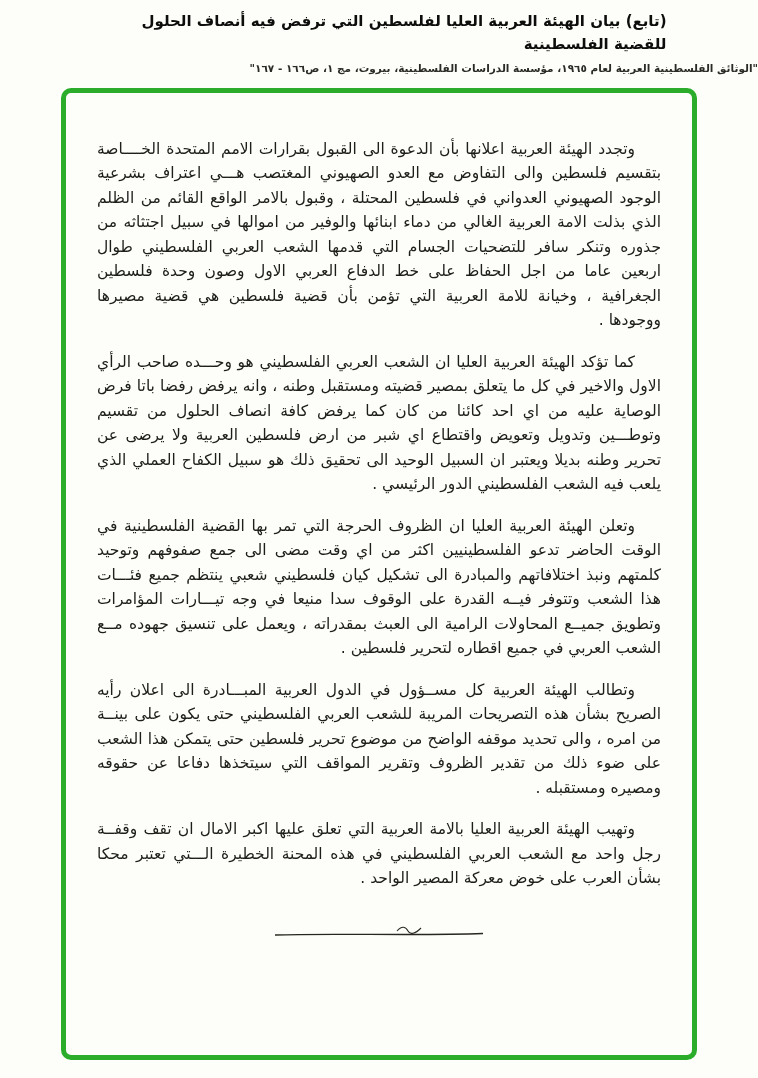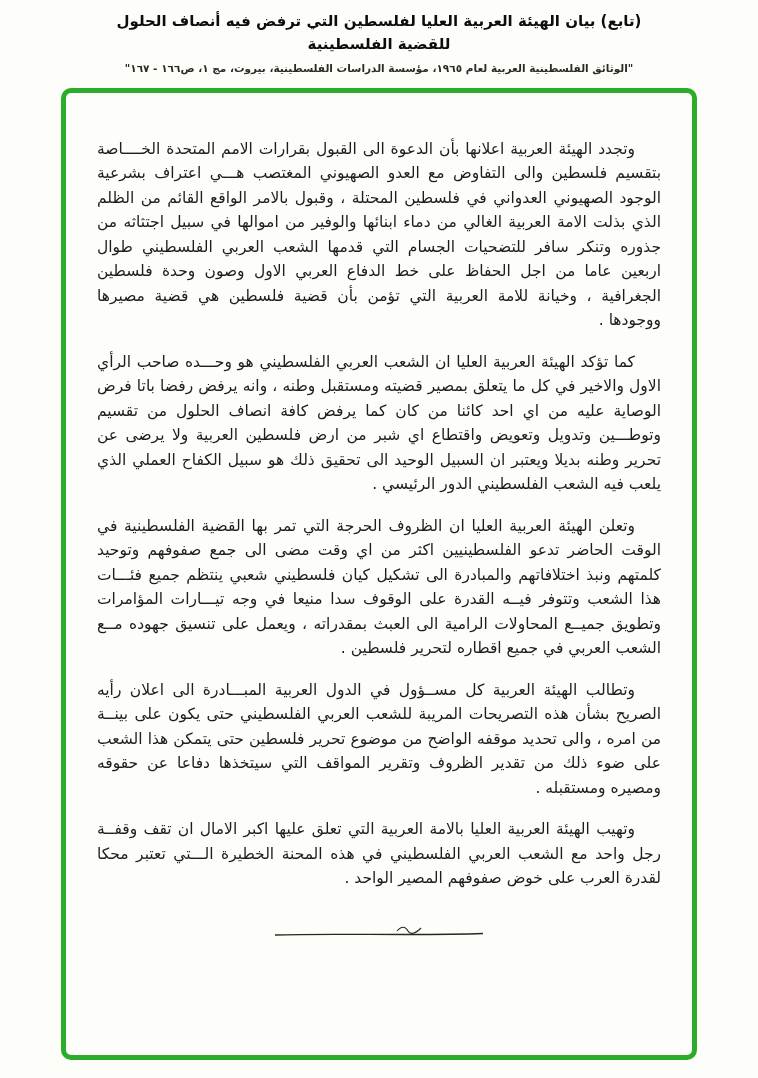--- a/index.html
+++ b/index.html
@@ -12,21 +12,21 @@
   }
   .page {
     position: relative;
     width: 758px; height: 1078px;
     background: var(--paper, #fdfdfa);
     direction: rtl;
     color: var(--ink, #1d1d1a);
   }
   .header {
     position: absolute; top: 10px; right: 0; left: 0;
-    text-align: center;
+    text-align: right;
   }
   .title {
     margin: 0 auto;
     max-width: 575px;
     font-size: 15px;
     font-weight: bold;
     line-height: 1.55;
     color: #0d0d0b;
   }
   .source {
@@ -69,21 +69,21 @@
     <div class="title">(تابع) بيان الهيئة العربية العليا لفلسطين التي ترفض فيه أنصاف الحلول للقضية الفلسطينية</div>
     <div class="source">"الوثائق الفلسطينية العربية لعام ١٩٦٥، مؤسسة الدراسات الفلسطينية، بيروت، مج ١،  ص١٦٦ - ١٦٧"</div>
   </div>
 
   <div class="frame">
     <div class="content">
       <p>وتجدد الهيئة العربية اعلانها بأن الدعوة الى القبول بقرارات الامم المتحدة الخــــاصة بتقسيم فلسطين والى التفاوض مع العدو الصهيوني المغتصب هـــي اعتراف بشرعية الوجود الصهيوني العدواني في فلسطين المحتلة ، وقبول بالامر الواقع القائم من الظلم الذي بذلت الامة العربية الغالي من دماء ابنائها والوفير من اموالها في سبيل اجتثاثه من جذوره وتنكر سافر للتضحيات الجسام التي قدمها الشعب العربي الفلسطيني طوال اربعين عاما من اجل الحفاظ على خط الدفاع العربي الاول وصون وحدة فلسطين الجغرافية ، وخيانة للامة العربية التي تؤمن بأن قضية فلسطين هي قضية مصيرها ووجودها .</p>
       <p>كما تؤكد الهيئة العربية العليا ان الشعب العربي الفلسطيني هو وحـــده صاحب الرأي الاول والاخير في كل ما يتعلق بمصير قضيته ومستقبل وطنه ، وانه يرفض رفضا باتا فرض الوصاية عليه من اي احد كائنا من كان كما يرفض كافة انصاف الحلول من تقسيم وتوطـــين وتدويل وتعويض واقتطاع اي شبر من ارض فلسطين العربية ولا يرضى عن تحرير وطنه بديلا ويعتبر ان السبيل الوحيد الى تحقيق ذلك هو سبيل الكفاح العملي الذي يلعب فيه الشعب الفلسطيني الدور الرئيسي .</p>
       <p>وتعلن الهيئة العربية العليا ان الظروف الحرجة التي تمر بها القضية الفلسطينية في الوقت الحاضر تدعو الفلسطينيين اكثر من اي وقت مضى الى جمع صفوفهم وتوحيد كلمتهم ونبذ اختلافاتهم والمبادرة الى تشكيل كيان فلسطيني شعبي ينتظم جميع فئـــات هذا الشعب وتتوفر فيــه القدرة على الوقوف سدا منيعا في وجه تيـــارات المؤامرات وتطويق جميــع المحاولات الرامية الى العبث بمقدراته ، ويعمل على تنسيق جهوده مــع الشعب العربي في جميع اقطاره لتحرير فلسطين .</p>
       <p>وتطالب الهيئة العربية كل مســؤول في الدول العربية المبـــادرة الى اعلان رأيه الصريح بشأن هذه التصريحات المريبة للشعب العربي الفلسطيني حتى يكون على بينــة من امره ، والى تحديد موقفه الواضح من موضوع تحرير فلسطين حتى يتمكن هذا الشعب على ضوء ذلك من تقدير الظروف وتقرير المواقف التي سيتخذها دفاعا عن حقوقه ومصيره ومستقبله .</p>
-      <p>وتهيب الهيئة العربية العليا بالامة العربية  التي تعلق عليها اكبر الامال ان تقف وقفــة رجل واحد مع الشعب العربي الفلسطيني في  هذه المحنة الخطيرة الـــتي تعتبر محكا لقدرة العرب على خوض صفوفهم المصير الواحد .</p>
+      <p>وتهيب الهيئة العربية العليا بالامة العربية  التي تعلق عليها اكبر الامال ان تقف وقفــة رجل واحد مع الشعب العربي الفلسطيني في  هذه المحنة الخطيرة الـــتي تعتبر محكا بشأن العرب على خوض معركة المصير الواحد .</p>
 
       <div class="signature">
         <svg width="220" height="20" viewBox="0 0 220 20" aria-hidden="true">
           <path d="M6 14 C 60 12, 150 15, 214 12.5" stroke="#27271f" stroke-width="1.3" fill="none"></path>
           <path d="M128 10 c5 -6 9 -4 11 0 c2 4 7 3 13 -3" stroke="#27271f" stroke-width="1.1" fill="none"></path>
         </svg>
       </div>
     </div>
   </div>
 

